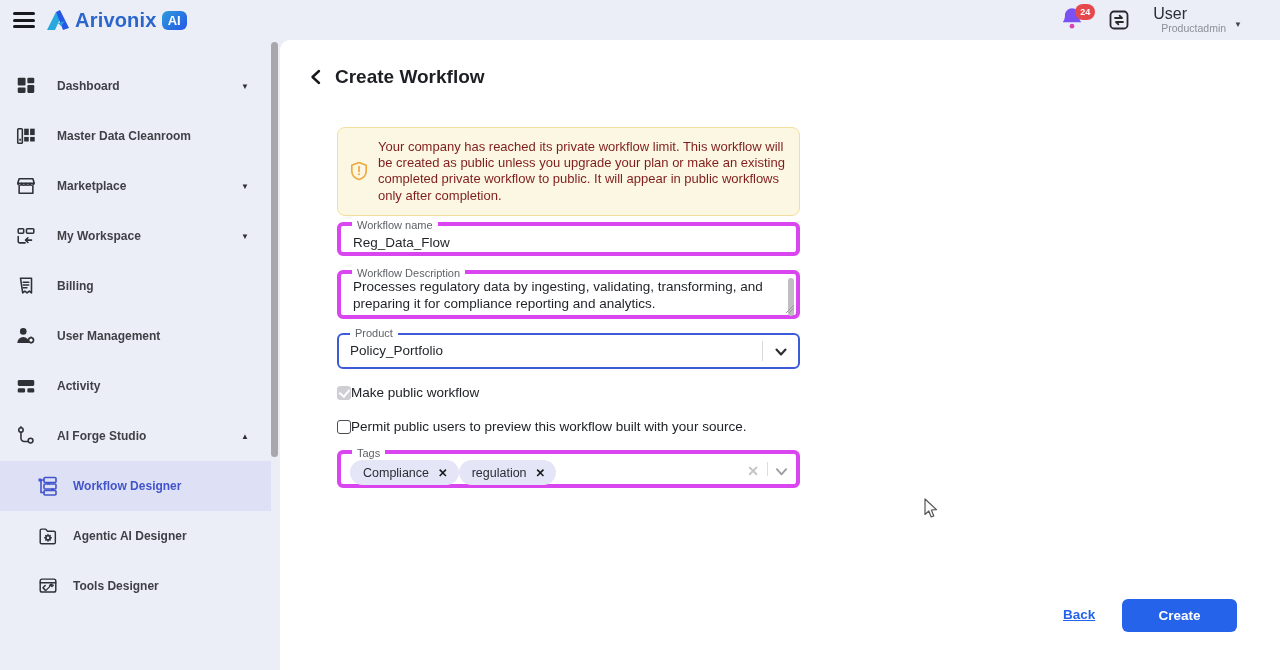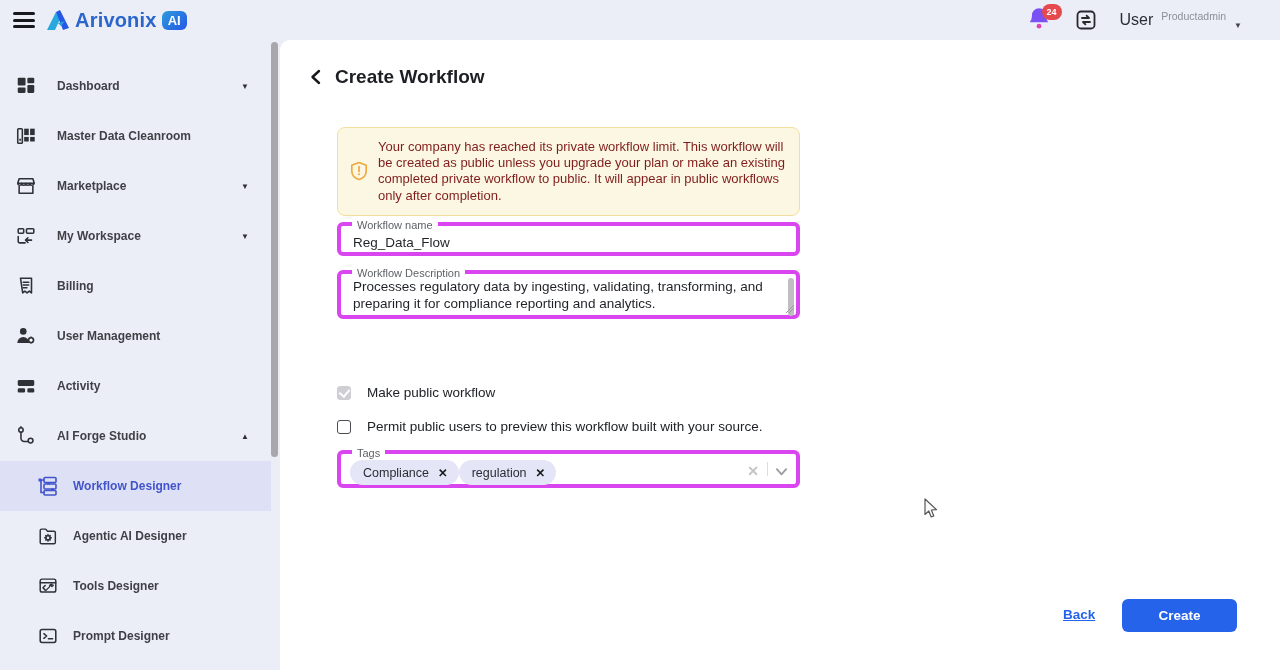--- a/index.html
+++ b/index.html
@@ -13,21 +13,21 @@
   .hamburger span { display:block; height:3px; background:#17191c; border-radius:2px; }
   .brand { display:flex; align-items:center; margin-left:10px; }
   .brand-mark { width:26px; height:24px; margin-right:4px; }
   .brand-name { font-size:20px; font-weight:bold; color:#2B66CC; letter-spacing:.2px; }
   .brand-badge { margin-left:5px; background:linear-gradient(135deg,#2D9CDB,#2457E6); color:#fff; font-size:13px; font-weight:bold; padding:2px 6px; border-radius:6px; }
   .header-right { position:absolute; right:0; top:0; height:40px; display:flex; align-items:center; }
   .bell-wrap { position:relative; width:30px; height:30px; margin-right:18px; cursor:pointer; }
   .badge { position:absolute; top:-1px; right:-6px; min-width:20px; height:16px; border-radius:9px; background:#E5484D; color:#fff; font-size:9px; font-weight:bold; display:flex; align-items:center; justify-content:center; padding:6px 4px; }
   .swap-wrap { width:24px; height:24px; margin-right:22px; cursor:pointer; }
   .user-block { display:flex; align-items:center; margin-right:38px; cursor:pointer; }
-  .user-texts { display:flex; flex-direction:row; align-items:flex-start; line-height:1.1; }
+  .user-texts { display:flex; flex-direction:column; align-items:flex-start; line-height:1.1; }
   .user-name { font-size:16px; color:#2b2f33; }
   .user-role { font-size:10.5px; color:#8a8f98; margin-left:8px; }
   .user-caret { font-size:8px; color:#444; margin-left:8px; margin-top:10px; }
 
   
   .sidebar { position:absolute; top:40px; left:0; width:271px; bottom:0; }
   .nav-item { height:50px; display:flex; align-items:center; padding:0 14px 0 14px; cursor:pointer; }
   .nav-icon { width:24px; height:24px; flex:0 0 24px; display:flex; align-items:center; justify-content:center; }
   .nav-label { font-size:12px; font-weight:bold; color:#3F3F46; margin-left:19px; flex:1; }
   .nav-caret { font-size:8px; color:#2e2e33; margin-right:8px; }
@@ -65,21 +65,21 @@
   .select-sep { position:absolute; right:35px; top:6px; bottom:6px; width:1px; background:#d9dadd; }
   .select-chevron { position:absolute; right:10px; top:10px; width:14px; height:14px; }
 
   .cb-row { position:absolute; left:57px; display:flex; align-items:center; cursor:pointer; }
   .cb-row-1 { top:345px; }
   .cb-row-2 { top:379px; }
   .cb-box { width:14px; height:14px; border-radius:3px; flex:0 0 14px; }
   .cb-checked-disabled { background:#CFCFD3; border:1px solid #CFCFD3; position:relative; }
   .cb-checked-disabled::after { content:""; position:absolute; left:3px; top:0.5px; width:5px; height:8px; border:solid #fff; border-width:0 2px 2px 0; transform:rotate(40deg); }
   .cb-empty { background:#fff; border:1.6px solid #4a4d52; }
-  .cb-label { font-size:13.5px; color:#202327; margin-left:16px; }
+  .cb-label { font-size:13.5px; color:#202327; margin-left:0; }
 
   .f-tags { top:410px; height:38px; }
   .chips { position:absolute; left:9px; top:6px; display:flex; }
   .chip { height:25px; background:#E4E6F8; border-radius:14px; display:flex; align-items:center; padding:0 11px 0 13px; }
   .chip-text { font-size:12.5px; color:#2a2d33; }
   .chip-x { margin-left:9px; font-size:11.5px; font-weight:bold; color:#17191c; cursor:pointer; }
   .tags-clear { position:absolute; right:37px; top:9px; font-size:14px; font-weight:bold; color:#c3c4c9; cursor:pointer; }
   .tags-sep { position:absolute; right:28px; top:8px; bottom:8px; width:1px; background:#dcdde0; }
   .tags-chevron { position:absolute; right:8px; top:13px; width:13px; height:10px; cursor:pointer; }
 
@@ -266,30 +266,20 @@
         <svg viewBox="0 0 24 24" width="22" height="22" fill="none" stroke="#2e3136" stroke-width="1.6" stroke-linecap="round" stroke-linejoin="round">
             <rect x="3.5" y="4.5" width="17" height="14" rx="2"></rect>
             <path d="M3.5 8.5 h17"></path>
             <path d="M9 11.5 l-2.5 2.5 l2.5 2.5"></path>
             <path d="M12 17.5 l4.5 -4.5 a2.4 2.4 0 0 1 3 -3 l-1.6 1.6 l1.4 1.4 l1.6 -1.6" transform="translate(-1,1) scale(0.9)"></path>
           </svg>
       </span>
       <span class="nav-label">Tools Designer</span>
     </div>
 
-    <div class="nav-item nav-sub">
-      <span class="nav-icon">
-        <svg viewBox="0 0 24 24" width="22" height="22" fill="none" stroke="#2e3136" stroke-width="1.7" stroke-linecap="round" stroke-linejoin="round">
-            <rect x="3.5" y="5" width="17" height="14" rx="2"></rect>
-            <path d="M7.5 9.5 l3 2.5 l-3 2.5"></path>
-            <path d="M12.5 15 h4.5"></path>
-          </svg>
-      </span>
-      <span class="nav-label">Prompt Designer</span>
-    </div>
   </nav>
 
   <div class="side-scroll-thumb"></div>
 
   <div class="main">
 
     <div class="page-head">
       <svg class="back-chevron" viewBox="0 0 16 16">
           <path d="M11 2 L4.5 8 L11 14" fill="none" stroke="#17191c" stroke-width="2.4" stroke-linecap="round" stroke-linejoin="round"></path>
         </svg>
@@ -310,20 +300,28 @@
       <input type="text" value="Reg_Data_Flow" style="">
     </div>
 
     <div class="field f-desc">
       <span class="field-label">Workflow Description</span>
       <textarea style="">Processes regulatory data by ingesting, validating, transforming, and preparing it for compliance reporting and analytics.</textarea>
       <div class="desc-scroll"></div>
       <div class="resize-handle"></div>
     </div>
 
+    <div class="field f-product">
+      <span class="field-label">Product</span>
+      <div class="product-value">Policy_Portfolio</div>
+      <div class="select-sep"></div>
+      <svg class="select-chevron" viewBox="0 0 14 14">
+          <path d="M2.5 4.5 L7 9.5 L11.5 4.5" fill="none" stroke="#2a2d31" stroke-width="2.1" stroke-linecap="round" stroke-linejoin="round"></path>
+        </svg>
+    </div>
 
     <div class="cb-row cb-row-1">
       <span class="cb-box cb-checked-disabled"></span>
       <span class="cb-label">Make public workflow</span>
     </div>
 
     <div class="cb-row cb-row-2">
       <span class="cb-box cb-empty"></span>
       <span class="cb-label">Permit public users to preview this workflow built with your source.</span>
     </div>

